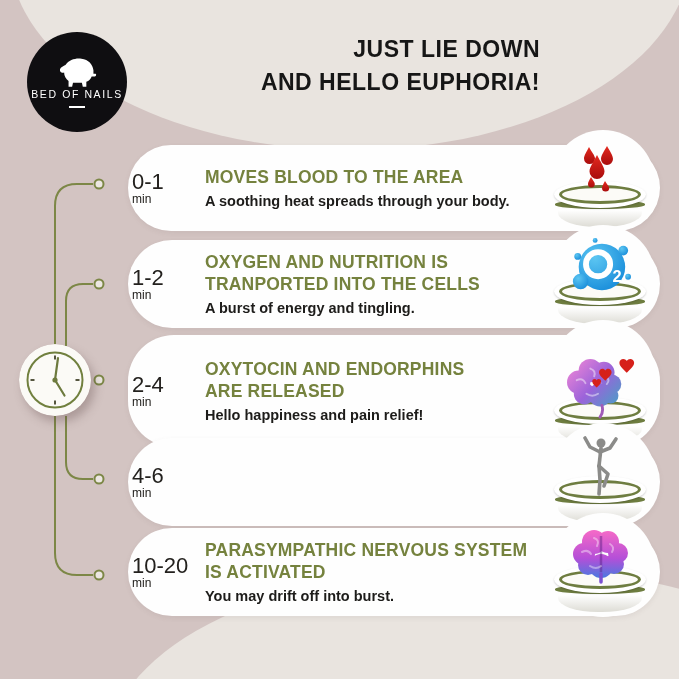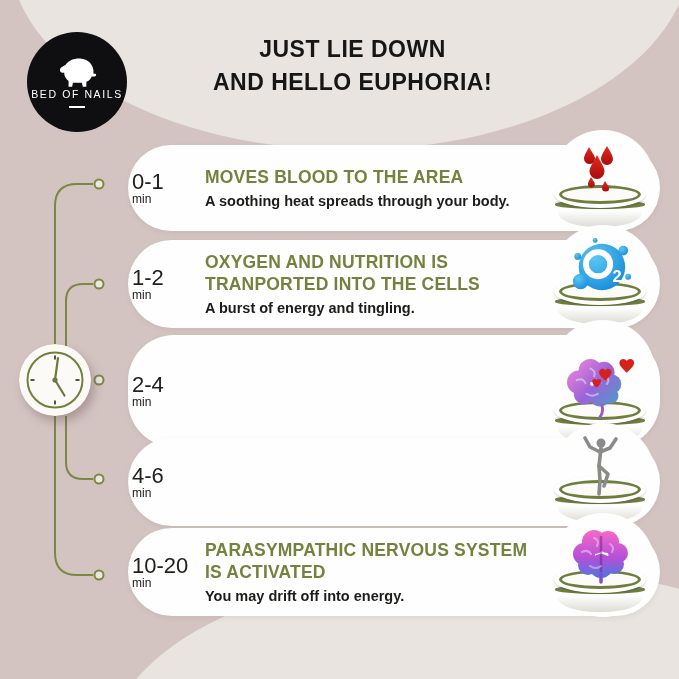--- a/index.html
+++ b/index.html
@@ -14,21 +14,21 @@
 
   
   .logo{
     position:absolute; left:27px; top:32px; width:100px; height:100px;
     border-radius:50%; background:#0f0e11; display:flex; flex-direction:column;
     align-items:center; justify-content:center; z-index:5;
   }
   .logo .brand{color:#fff; font-size:10.5px; letter-spacing:1.6px; white-space:nowrap;}
   .logo .dash{width:16px; height:2px; background:#fff; margin-top:6px;}
   .headline{
-    position:absolute; left:165px; top:33px; width:375px; text-align:center;
+    position:absolute; left:165px; top:33px; width:375px; text-align:right;
     font-size:23px; font-weight:700; color:#161616; letter-spacing:.5px; line-height:33px; z-index:5;
   }
 
   
   .timeline-svg{position:absolute; left:0; top:0; z-index:1;}
   .clock{position:absolute; left:19px; top:344px; width:72px; height:72px; z-index:2;}
   .clock svg{border-radius:50%; box-shadow:4px 6px 10px rgba(96,74,74,.35);}
 
   
   .card{
@@ -241,20 +241,25 @@
           <path d="M60,2 C60,-0.5 62,-2 64,-2 C65.6,-2 66.8,-1.2 67.6,0 C68.4,-1.2 69.6,-2 71.2,-2 C73.2,-2 75.2,-0.5 75.2,2 C75.2,6 70.4,9.2 67.6,12.4 C64.8,9.2 60,6 60,2 Z" transform="translate(-12,16) scale(0.85)"></path>
           <path d="M60,2 C60,-0.5 62,-2 64,-2 C65.6,-2 66.8,-1.2 67.6,0 C68.4,-1.2 69.6,-2 71.2,-2 C73.2,-2 75.2,-0.5 75.2,2 C75.2,6 70.4,9.2 67.6,12.4 C64.8,9.2 60,6 60,2 Z" transform="translate(-4,26) scale(0.6)"></path>
         </g>
       </svg>
     </div>
     <div class="card-inner">
       <div class="time-block">
         <div class="time-num">2-4</div>
         <div class="time-unit">min</div>
       </div>
+      <div class="text-block">
+        <div class="step-title">OXYTOCIN AND ENDORPHINS
+ARE RELEASED</div>
+        <div class="step-sub">Hello happiness and pain relief!</div>
+      </div>
     </div>
   </div>
 
   <div class="card" style="top:438px; height:88px;">
     <div class="bump"></div>
     <div class="icon-area">
       <div class="pedestal">
         <div class="ped-body"></div>
           <div class="ped-band"></div>
           <div class="ped-top"></div>
@@ -314,18 +319,18 @@
       </svg>
     </div>
     <div class="card-inner">
       <div class="time-block">
         <div class="time-num">10-20</div>
         <div class="time-unit">min</div>
       </div>
       <div class="text-block">
         <div class="step-title">PARASYMPATHIC NERVOUS SYSTEM
 IS ACTIVATED</div>
-        <div class="step-sub">You may drift off into energy.</div>
+        <div class="step-sub">You may drift off into burst.</div>
       </div>
     </div>
   </div>
 
 </div>
 
 </body></html>

